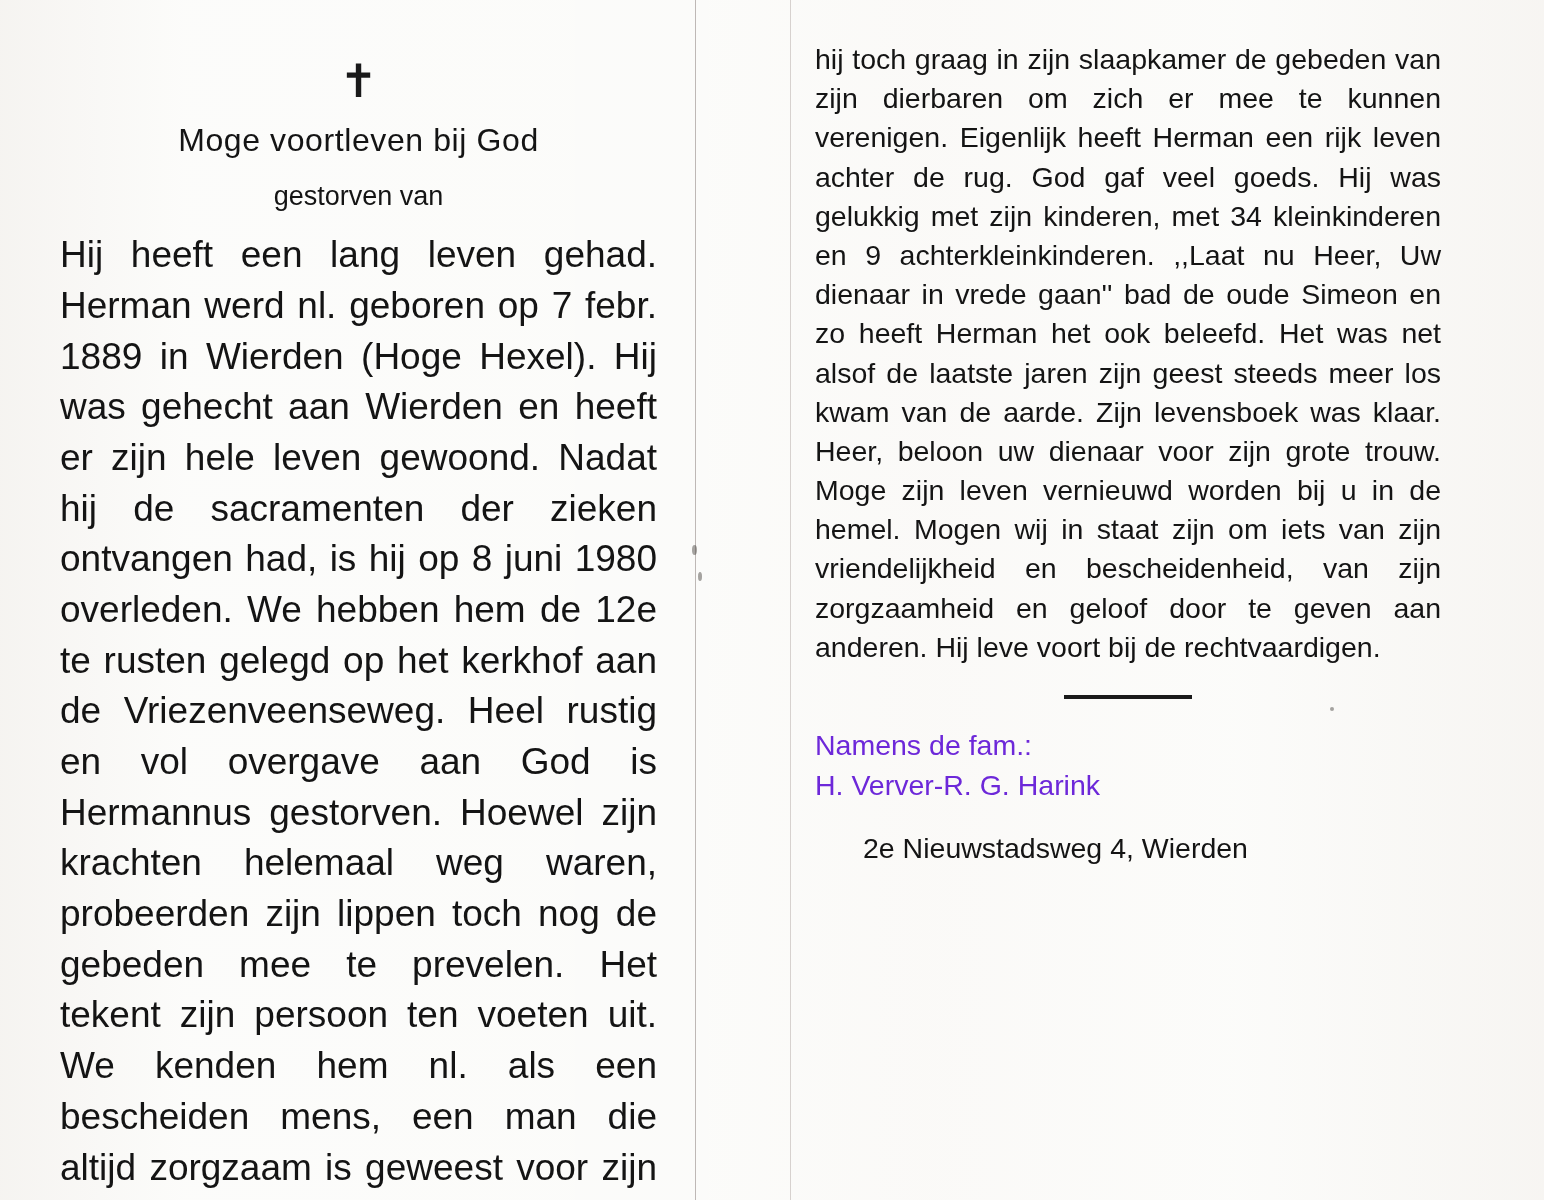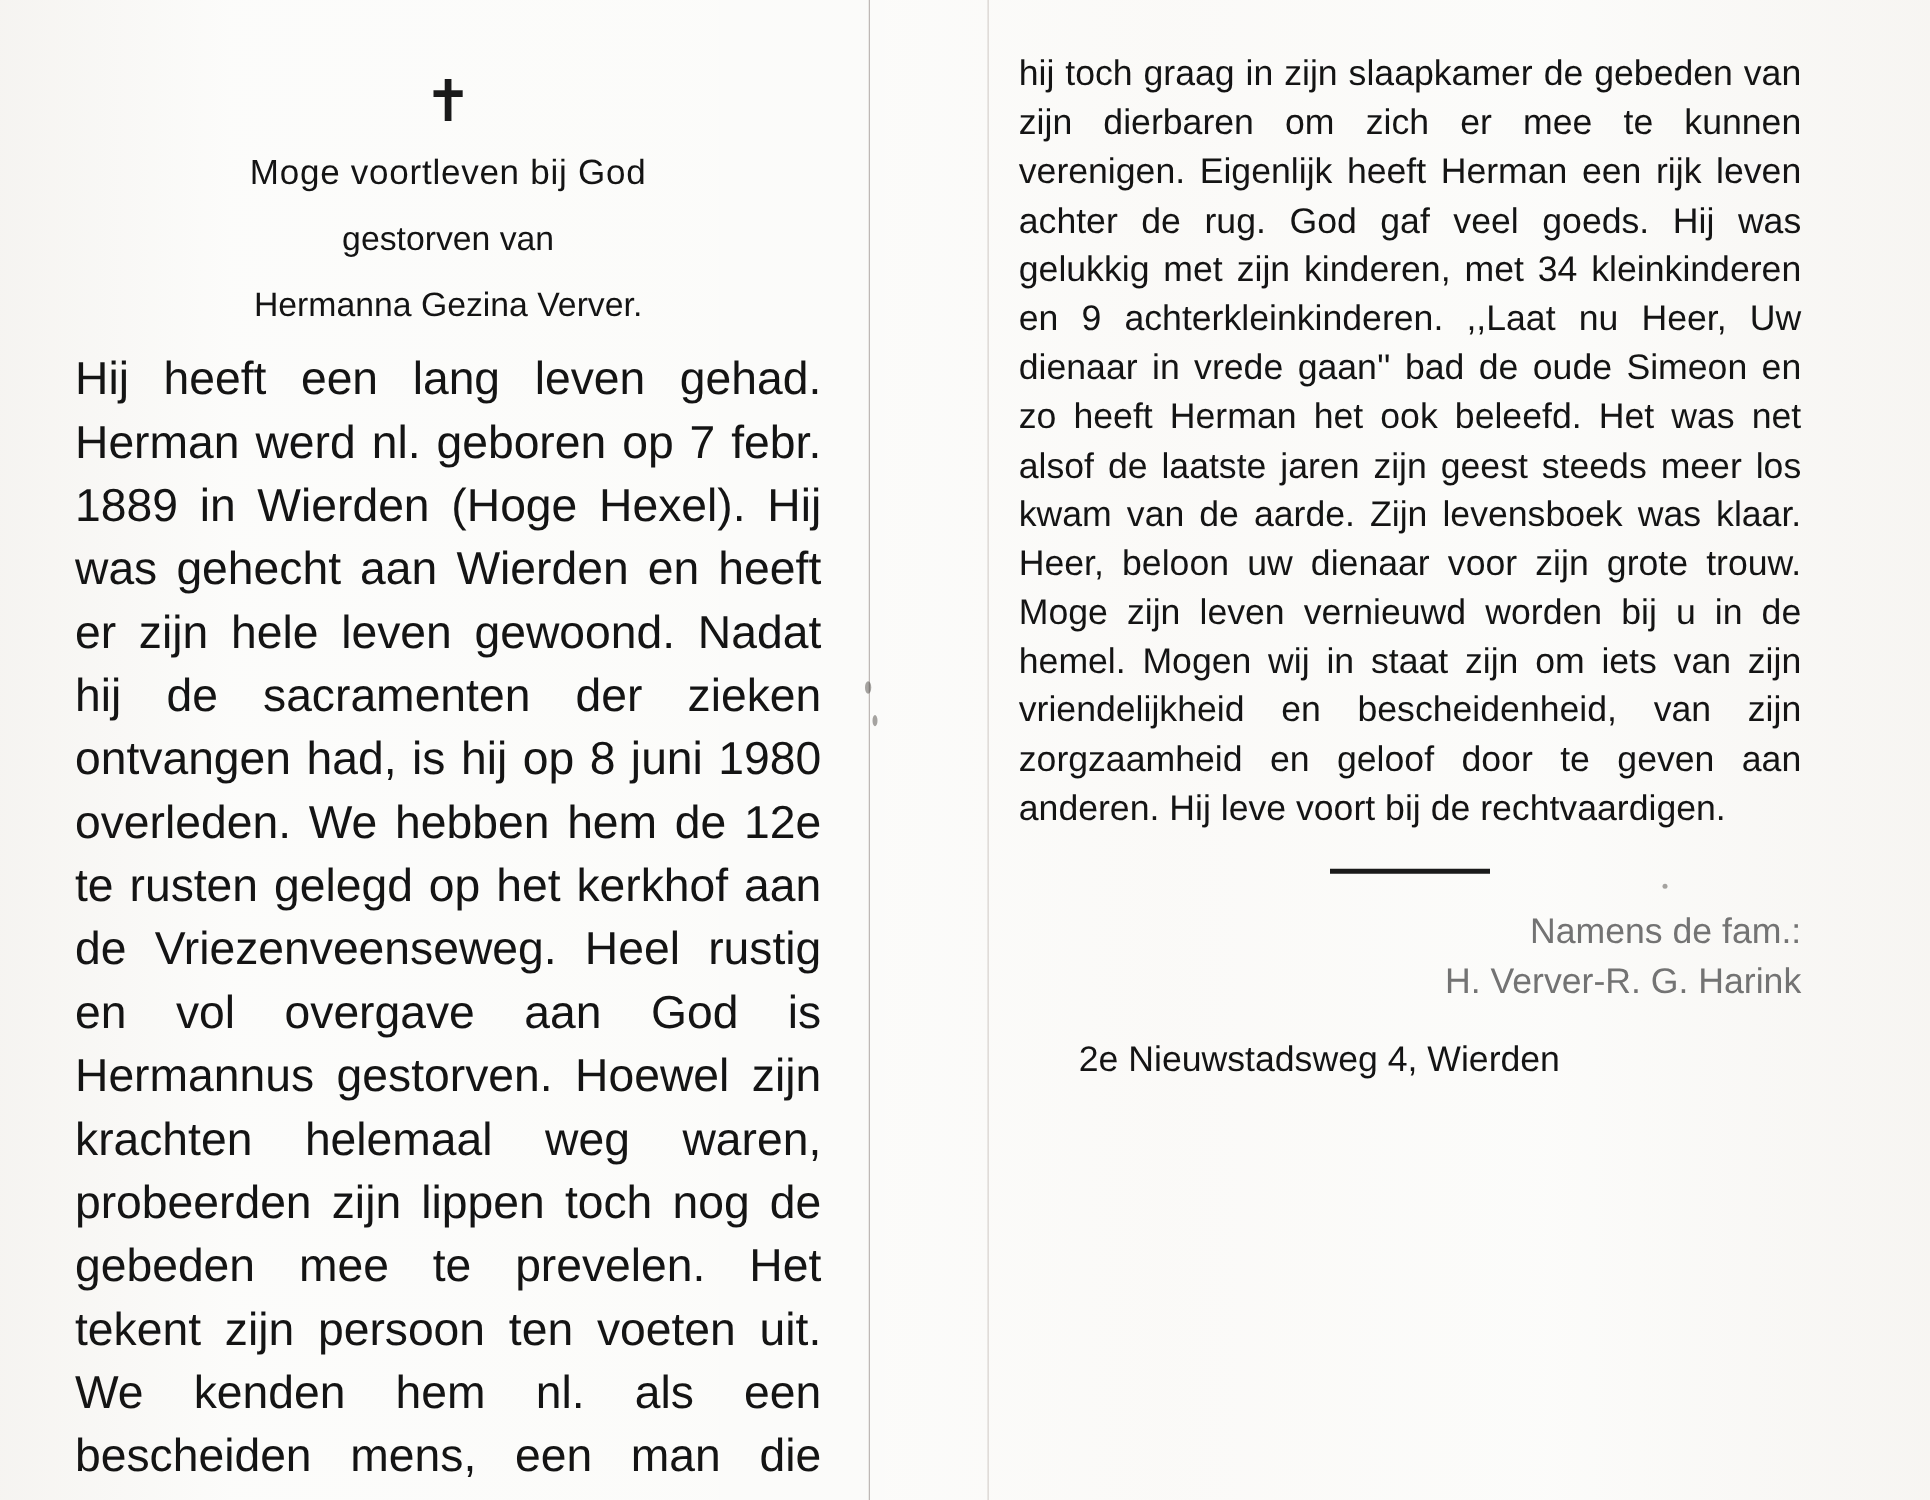--- a/index.html
+++ b/index.html
@@ -59,21 +59,21 @@
     text-align: center;
     font-size: 46px;
     line-height: 1;
     margin: 18px 0 18px 0;
     color: #1a1a1a;
     font-family: "DejaVu Sans", sans-serif;
   }
 
   .headline {
     text-align: center;
-    font-size: 28px;
+    font-size: 32px;
     letter-spacing: 0.6px;
     margin: 4px 0 18px 0;
     color: #141414;
   }
   .name {
     text-align: center;
     font-size: 27px;
     font-weight: bold;
     letter-spacing: 2.2px;
     margin: 0 0 22px 0;
@@ -120,22 +120,21 @@
     line-height: 1.4;
     text-align: justify;
     color: #141414;
   }
   .thanks p { margin: 0; }
 
   .signoff {
     margin-top: 26px;
     font-size: 28.5px;
     line-height: 1.42;
-    text-align: right;
-    color: #737373;
+    color: #6d28d9;
   }
   .address {
     margin-top: 26px;
     font-size: 28.5px;
     color: #141414;
     margin-left: 48px;
   }
   .speck {
     position: absolute;
     background: rgba(60,55,50,0.45);
@@ -148,21 +147,20 @@
 
 <div class="page">
   <div class="scan-tint"></div>
   <div class="fold-line a"></div>
   <div class="fold-line b"></div>
 
   <div class="col col-left">
     <div class="cross">✝</div>
     <div class="headline">Moge voortleven bij God</div>
     <div class="subline">gestorven van</div>
-    <div class="subline">Hermanna  Gezina  Verver.</div>
     <div class="body-text">
       <p>Hij heeft een lang leven gehad. Herman werd nl. geboren op 7 febr. 1889 in Wierden (Hoge Hexel). Hij was gehecht aan Wierden en heeft er zijn hele leven gewoond. Nadat hij de sacramenten der zieken ontvangen had, is hij op 8 juni 1980 overleden. We hebben hem de 12e te rusten gelegd op het kerkhof aan de Vriezenveenseweg. Heel rustig en vol overgave aan God is Hermannus gestorven. Hoewel zijn krachten helemaal weg waren, probeerden zijn lippen toch nog de gebeden mee te prevelen. Het tekent zijn persoon ten voeten uit. We kenden hem nl. als een bescheiden mens, een man die altijd zorgzaam is geweest voor zijn gezin. Iemand, die zich samen met zijn vrouw en kinderen door moeilijke tijden heeft geworsteld. We kenden hem vooral ook als een gelovig mens, iemand die zich verbonden voelde met de parochie en die trouw zijn plichten vervulde. Zo ziek als hij was, hoorde</p>
     </div>
   </div>
 
   <div class="col col-right">
     <div class="right-text">
       <p>hij toch graag in zijn slaapkamer de gebeden van zijn dierbaren om zich er mee te kunnen verenigen. Eigenlijk heeft Herman een rijk leven achter de rug. God gaf veel goeds. Hij was gelukkig met zijn kinderen, met 34 kleinkinderen en 9 achterkleinkinderen. ,,Laat nu Heer, Uw dienaar in vrede gaan'' bad de oude Simeon en zo heeft Herman het ook beleefd. Het was net alsof de laatste jaren zijn geest steeds meer los kwam van de aarde. Zijn levensboek was klaar. Heer, beloon uw dienaar voor zijn grote trouw. Moge zijn leven vernieuwd worden bij u in de hemel. Mogen wij in staat zijn om iets van zijn vriendelijkheid en bescheidenheid, van zijn zorgzaamheid en geloof door te geven aan anderen. Hij leve voort bij de rechtvaardigen.</p>
     </div>
     <div class="divider"></div>

